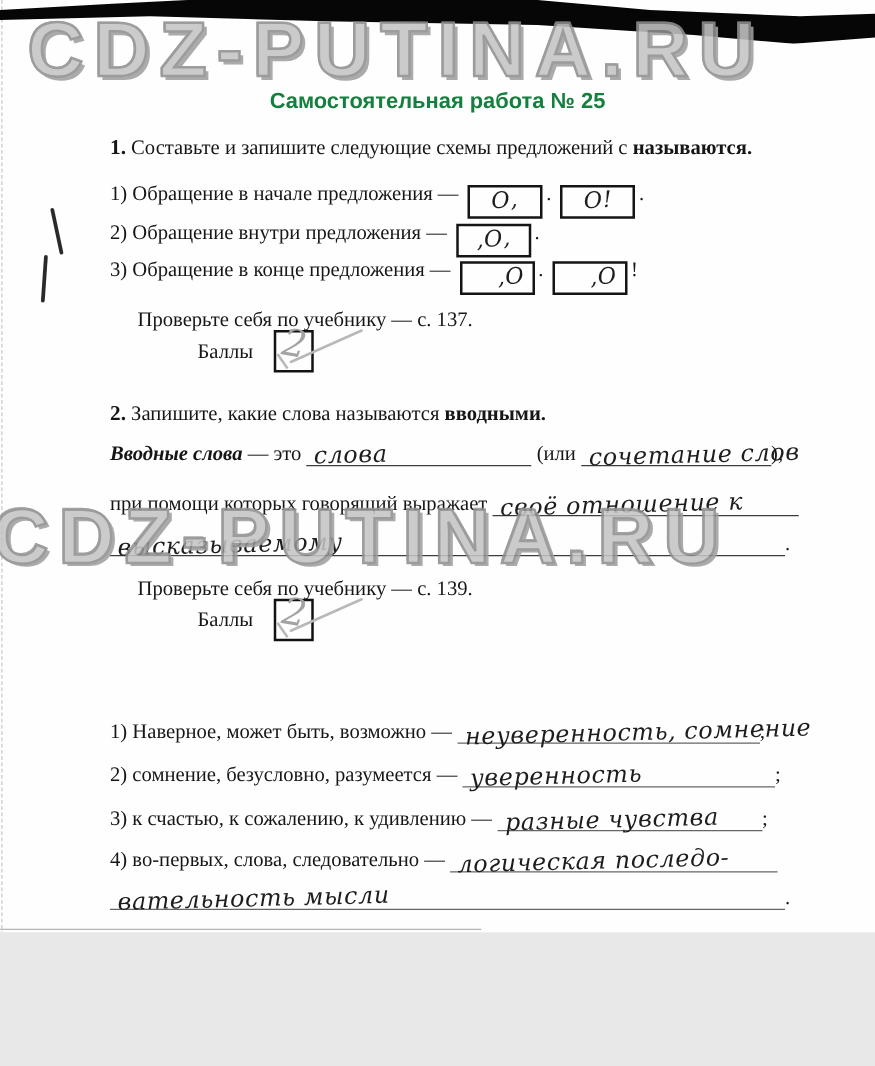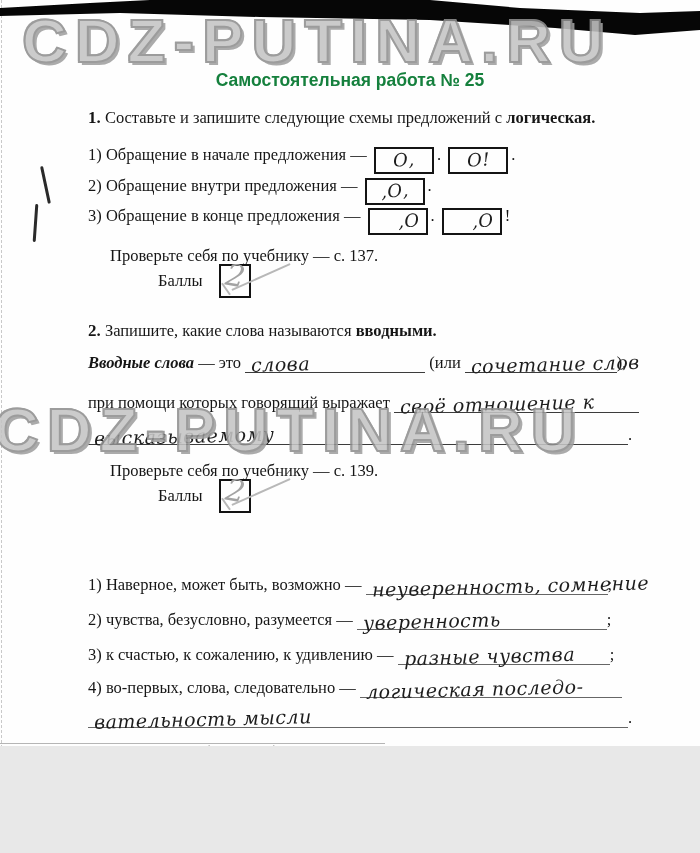--- a/index.html
+++ b/index.html
@@ -95,21 +95,21 @@
   <div class="wm wm-mid">CDZ-PUTINA.RU</div>
   <div class="wm wm-bottom">CDZ-PUTINA.RU</div>
 
   <div class="margin-mark mm1"></div>
   <div class="margin-mark mm2"></div>
 
   <div class="title">Самостоятельная работа № 25</div>
 
   <div class="line" style="top:107px">
     <b class="tnum">1.</b>
-    <span>Составьте и запишите следующие схемы предложений с </span><span class="bld">логическая.</span>
+    <span>Составьте и запишите следующие схемы предложений с </span><span class="bld">называются.</span>
   </div>
 
   <div class="line" style="top:144px">
     <span>1)</span>
     <span>Обращение в начале предложения —</span>
     <span class="schema-box"><span class="hand">О,</span></span><span>.</span>
     <span class="schema-box"><span class="hand">О!</span></span><span>.</span>
   </div>
 
   <div class="line" style="top:175px">
@@ -161,21 +161,21 @@
 
 
   <div class="line ans" style="top:574px">
     <span>1)</span>
     <span>Наверное, может быть, возможно —</span>
     <span class="blank" style="width:242px;border-bottom-color:#666"><span class="hand">неуверенность, сомнение</span></span><span>;</span>
   </div>
 
   <div class="line ans" style="top:609px">
     <span>2)</span>
-    <span>чувства, безусловно, разумеется —</span>
+    <span>сомнение, безусловно, разумеется —</span>
     <span class="blank" style="width:250px;border-bottom-color:#666"><span class="hand">уверенность</span></span><span>;</span>
   </div>
 
   <div class="line ans" style="top:644px">
     <span>3)</span>
     <span>к счастью, к сожалению, к удивлению —</span>
     <span class="blank" style="width:212px;border-bottom-color:#666"><span class="hand">разные чувства</span></span><span>;</span>
   </div>
 
   <div class="line ans" style="top:677px">

